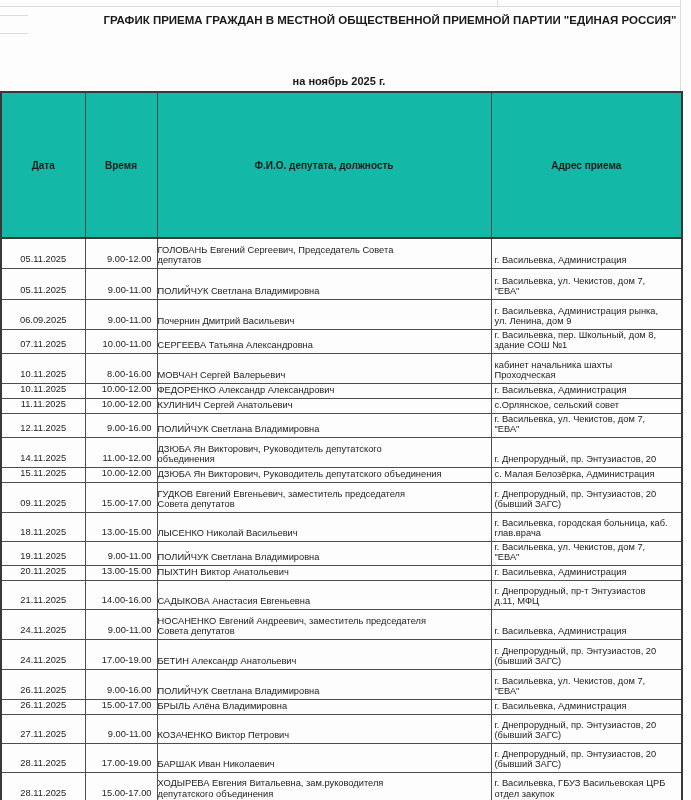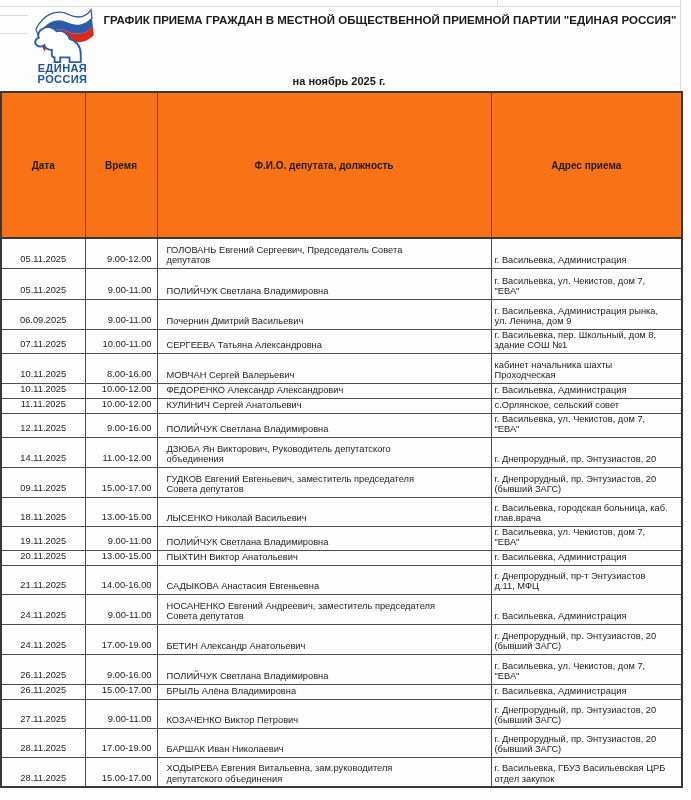--- a/index.html
+++ b/index.html
@@ -39,62 +39,46 @@
     border-collapse:collapse;
     border:2px solid #383838;
   }
   table.sched th, table.sched td{
     border:1px solid #4d4d4d;
     overflow:hidden;
     font-size:9.3px;
   }
   table.sched thead tr{height:146px;}
   table.sched th{
-    background:#f97316;
+    background:#14b8a6;
     font-weight:bold;font-size:10px;
     text-align:center;vertical-align:middle;
     border-bottom:2px solid #383838;
   }
   table.sched td{
     vertical-align:bottom;
     line-height:10.5px;
     white-space:pre;
   }
   td.c-date{text-align:center;padding:0 2px 3px 2px;}
   td.c-time{text-align:right;padding:0 5px 3px 2px;}
-  td.c-name{text-align:left;padding:0 1px 2px 9px;}
+  td.c-name{text-align:left;padding:0 1px 2px 0;}
   td.c-address{text-align:left;padding:0 11px 2px 3px;}
 </style>
 </head>
 <body>
 
 <div class="sheet">
 
   <div class="gridline gl-h" style="left:0;top:6px;width:680px;"></div>
   <div class="gridline gl-v" style="left:680px;top:0;height:91px;"></div>
   <div class="gridline gl-v" style="left:497px;top:0;height:6px;"></div>
   <div class="gridline gl-h" style="left:0;top:15px;width:28px;"></div>
   <div class="gridline gl-h" style="left:0;top:33px;width:28px;"></div>
 
-  <div class="logo">
-    <svg width="66" height="56" viewBox="0 0 70 60">
-
-      <path d="M6 24 C14 7 29 2 41 8 C51 13 59 11 65 3 L66 12 C59 20 49 22 39 17 C28 12 16 16 9 32 Z" fill="#ffffff" stroke="#2b5cab" stroke-width="1.4"></path>
-      <path d="M9 32 C16 16 28 12 39 17 C49 22 59 20 66 12 L67 21 C60 29 49 31 39 26 C29 21 18 25 12 40 Z" fill="#2b5cab"></path>
-      <path d="M12 40 C18 25 29 21 39 26 C49 31 60 29 67 21 L68 30 C61 38 50 40 40 35 C31 31 21 34 15 48 Z" fill="#d8291c"></path>
-
-      <g transform="translate(70,0) scale(-1,1)">
-        <path d="M16 59 L16 50 C16 42 21 36 28 34 C30 28 36 24 42 26 C46 21 53 20 58 24 C61 26 62 30 61 33 C65 34 66 39 63 41 C61 43 57 43 55 41 C54 44 51 46 47 46 L47 51 C47 53 46 54 44 54 L44 59 L38 59 L38 54 L28 54 L28 59 Z" fill="#ffffff" stroke="#2b5cab" stroke-width="2"></path>
-      </g>
-    </svg>
-    <div class="logo-text">
-      <div>ЕДИНАЯ</div>
-      <div>РОССИЯ</div>
-    </div>
-  </div>
 
   <div class="title">ГРАФИК ПРИЕМА ГРАЖДАН В МЕСТНОЙ ОБЩЕСТВЕННОЙ ПРИЕМНОЙ ПАРТИИ "ЕДИНАЯ РОССИЯ"</div>
   <div class="subtitle">на ноябрь 2025 г.</div>
 
   <table class="sched">
     <colgroup>
       <col style="width:84px">
         <col style="width:72px">
         <col style="width:334px">
         <col style="width:191px">
@@ -162,20 +146,26 @@
           <td class="c-address">г. Васильевка, ул. Чекистов, дом 7,
 "ЕВА"</td>
         </tr>
         <tr style="height: 30px;">
           <td class="c-date">14.11.2025</td>
           <td class="c-time">11.00-12.00</td>
           <td class="c-name">ДЗЮБА Ян Викторович, Руководитель депутатского
 объединения</td>
           <td class="c-address">г. Днепрорудный, пр. Энтузиастов, 20</td>
         </tr>
+        <tr style="height: 15px;">
+          <td class="c-date">15.11.2025</td>
+          <td class="c-time">10.00-12.00</td>
+          <td class="c-name">ДЗЮБА Ян Викторович, Руководитель депутатского объединения</td>
+          <td class="c-address">с. Малая Белозёрка, Администрация</td>
+        </tr>
         <tr style="height: 30px;">
           <td class="c-date">09.11.2025</td>
           <td class="c-time">15.00-17.00</td>
           <td class="c-name">ГУДКОВ Евгений Евгеньевич, заместитель председателя
 Совета депутатов</td>
           <td class="c-address">г. Днепрорудный, пр. Энтузиастов, 20
 (бывший ЗАГС)</td>
         </tr>
         <tr style="height: 29px;">
           <td class="c-date">18.11.2025</td>

